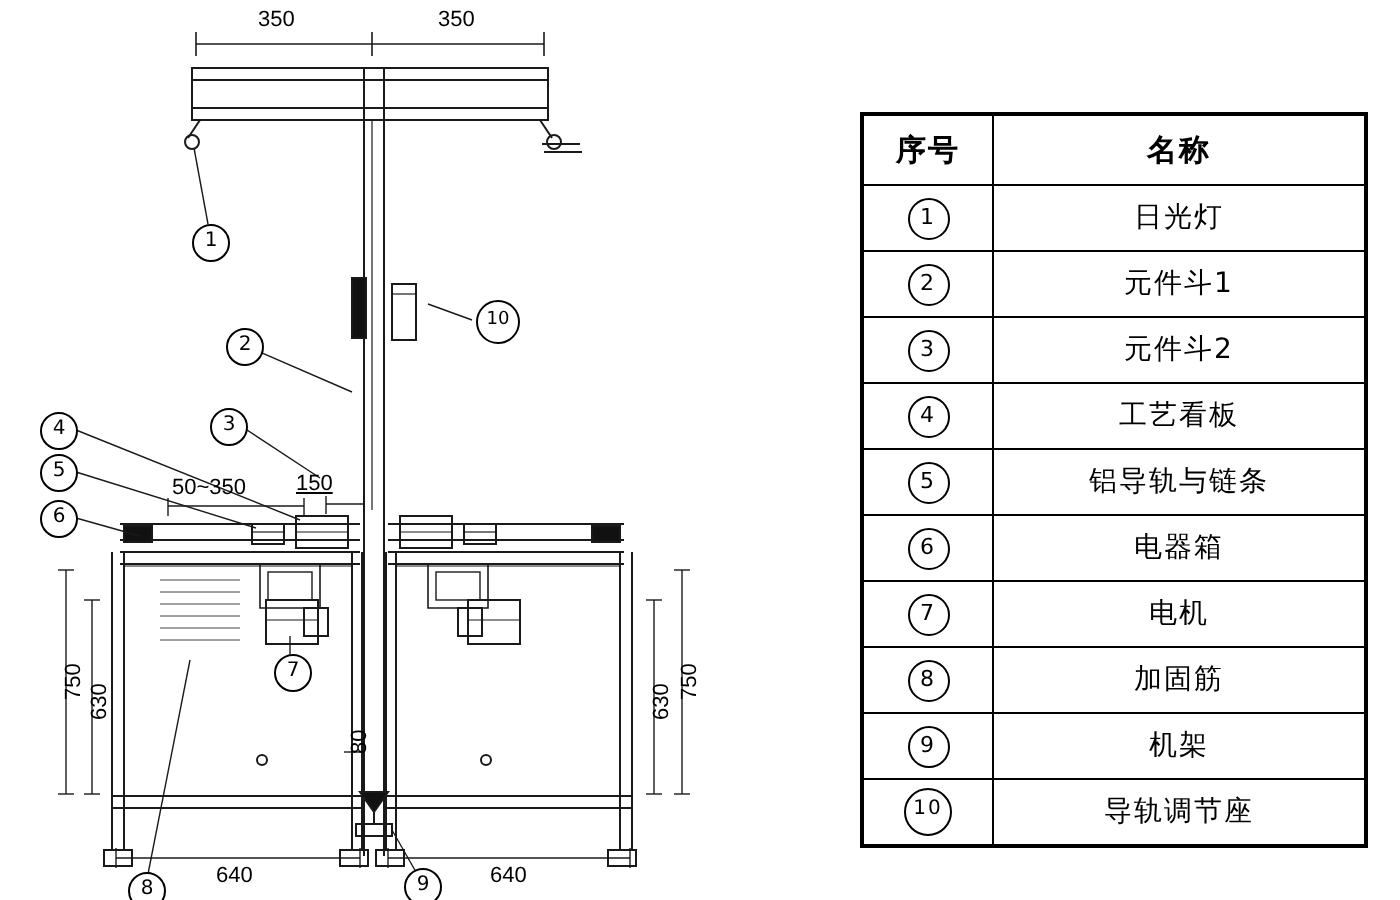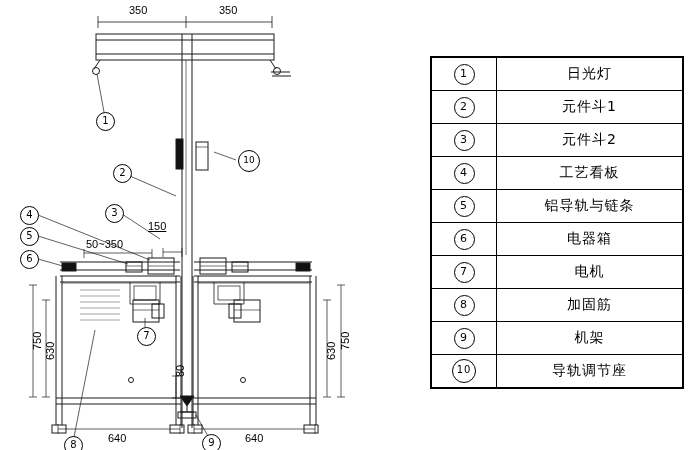--- a/index.html
+++ b/index.html
@@ -263,21 +263,21 @@
         <line x1="80" y1="302" x2="120" y2="302"></line>
         <line x1="80" y1="308" x2="120" y2="308"></line>
         <line x1="80" y1="314" x2="120" y2="314"></line>
         <line x1="80" y1="320" x2="120" y2="320"></line>
       </g>
     </g>
   </svg>
 
   <div class="lbl" style="left:129px;top:4px;">350</div>
   <div class="lbl" style="left:219px;top:4px;">350</div>
-  <div class="lbl" style="left:148px;top:220px;text-decoration:underline;">150</div>
+  <div class="lbl" style="left:148px;top:236px;text-decoration:underline;">150</div>
   <div class="lbl" style="left:86px;top:238px;">50~350</div>
 
   <div class="lbl rot" style="left:31px;top:350px;">750</div>
   <div class="lbl rot" style="left:44px;top:360px;">630</div>
   <div class="lbl rot" style="left:325px;top:360px;">630</div>
   <div class="lbl rot" style="left:339px;top:350px;">750</div>
   <div class="lbl rot" style="left:174px;top:377px;">80</div>
 
   <div class="lbl" style="left:108px;top:432px;">640</div>
   <div class="lbl" style="left:245px;top:432px;">640</div>
@@ -289,20 +289,24 @@
   <div class="bub" style="left:20px;top:227px;">5</div>
   <div class="bub" style="left:20px;top:250px;">6</div>
   <div class="bub" style="left:137px;top:327px;">7</div>
   <div class="bub" style="left:64px;top:436px;">8</div>
   <div class="bub" style="left:202px;top:434px;">9</div>
   <div class="bub w" style="left:238px;top:150px;">10</div>
 
   <div class="legend">
     <table>
       <tbody>
+        <tr class="hdr">
+          <td class="col-no">序号</td>
+          <td>名称</td>
+        </tr>
         <tr>
           <td class="col-no"><span class="circ-num">1</span></td>
           <td>日光灯</td>
         </tr>
         <tr>
           <td class="col-no"><span class="circ-num">2</span></td>
           <td>元件斗1</td>
         </tr>
         <tr>
           <td class="col-no"><span class="circ-num">3</span></td>

